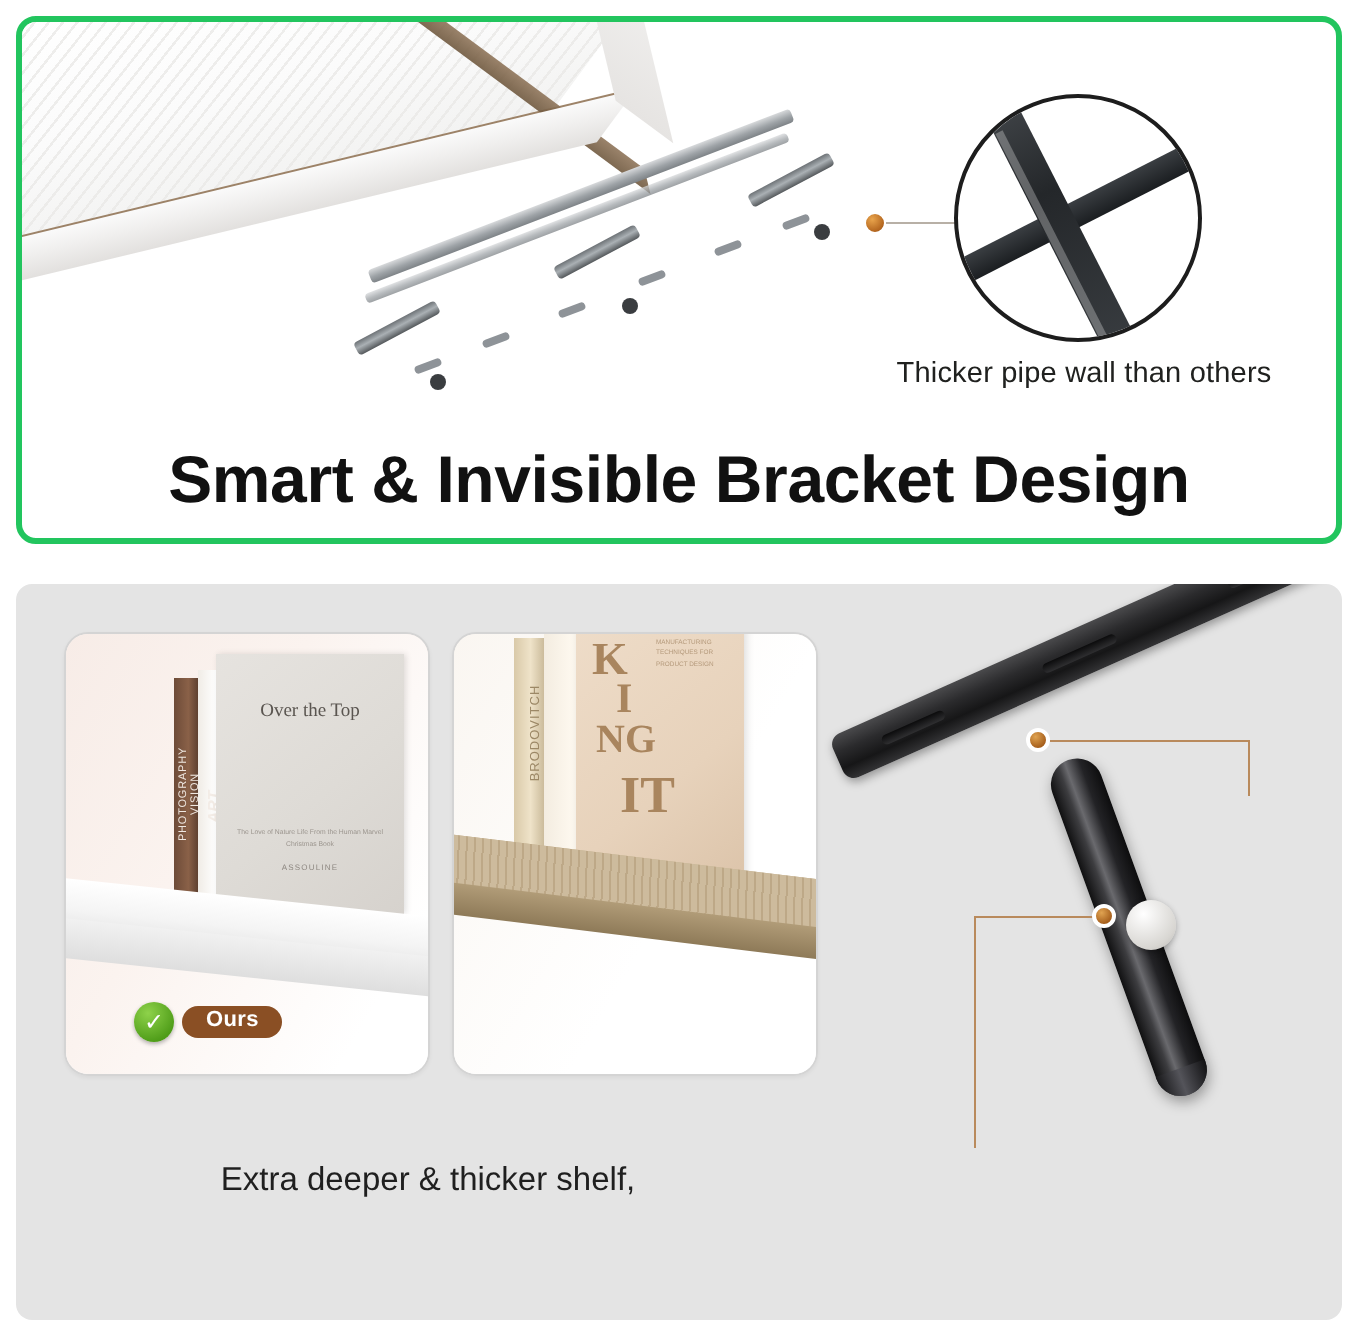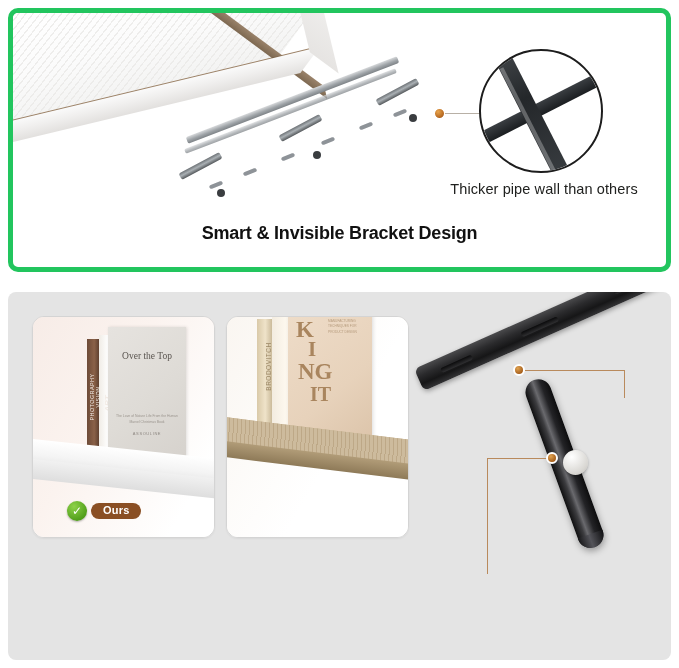--- a/index.html
+++ b/index.html
@@ -2,21 +2,21 @@
 <html><head>
 <meta charset="utf-8">
 <style>
   html,body{margin:0;padding:0;background:#ffffff;}
   body{width:679px;height:668px;overflow:hidden;
        font-family:"Liberation Sans","DejaVu Sans",sans-serif;color:#1c1c1c;}
   .page{position:relative;width:679px;height:668px;}
 
   
   .panel-top{position:absolute;left:8px;top:8px;width:663px;height:264px;
-             background:#ffffff;border:5px solid #22c55e;border-radius:10px;
+             background:#ffffff;border:3px solid #22c55e;border-radius:10px;
              box-sizing:border-box;overflow:hidden;}
 
   
   .shelf-stage{position:absolute;left:0;top:0;width:430px;height:210px;}
   .board{position:absolute;left:-8px;top:6px;width:420px;height:160px;
          transform:rotate(-13.5deg);transform-origin:0 100%;}
   .board-top{position:absolute;left:0;top:0;width:420px;height:108px;
     background:
       repeating-linear-gradient(95deg, rgba(233,232,230,.75) 0 2px, rgba(255,255,255,0) 2px 9px),
       linear-gradient(178deg,#ffffff 0%,#fbfbfb 55%,#f2f2f1 100%);
@@ -73,21 +73,21 @@
        transform-origin:50% 50%;}
   .mag-bar.h{left:-20px;top:46px;width:180px;height:13px;transform:rotate(-27deg);
        background:linear-gradient(180deg,#3a3e42,#1b1e21);}
   .mag-gloss{position:absolute;left:48px;top:10px;width:4px;height:130px;
        background:rgba(255,255,255,.28);transform:rotate(-27deg);}
 
   .top-note{position:absolute;left:406px;top:168px;width:250px;text-align:center;
        font-size:14.5px;color:#20211f;letter-spacing:.1px;}
 
   .headline{position:absolute;left:0;right:0;top:210px;text-align:center;
-       font-size:18px;font-weight:700;color:#111111;letter-spacing:-.2px;}
+       font-size:33px;font-weight:700;color:#111111;letter-spacing:-.2px;}
   .subhead{position:absolute;left:0;right:0;top:240px;text-align:center;
        font-size:14.5px;font-weight:400;color:#2a2a2a;}
 
   
   .panel-bottom{position:absolute;left:8px;top:292px;width:663px;height:368px;
        background:#e4e4e4;border-radius:8px;overflow:hidden;}
 
   .photo-card{position:absolute;top:24px;width:183px;height:222px;border-radius:12px;
        border:1px solid #d4d4d4;box-sizing:border-box;overflow:hidden;background:#fff;
        box-shadow:0 1px 2px rgba(0,0,0,.05);}
@@ -98,21 +98,21 @@
   .o-wall{position:absolute;inset:0;background:linear-gradient(120deg,#f7ece7 0%,#fbf3ef 40%,#ffffff 85%);}
   .o-shelf{position:absolute;left:-6px;top:132px;width:200px;height:26px;
        background:linear-gradient(180deg,#ffffff,#f4f4f4 60%,#e6e6e6);
        transform:skewY(6deg);box-shadow:0 8px 10px -6px rgba(0,0,0,.18);}
   .o-shelf-face{position:absolute;left:-6px;top:152px;width:200px;height:20px;
        background:linear-gradient(180deg,#f1f1f1,#dedede);transform:skewY(6deg);}
   .o-bookA{position:absolute;left:54px;top:22px;width:12px;height:118px;
        background:linear-gradient(90deg,#6d4b38,#8a6148 60%,#5f4130);}
   .o-bookB{position:absolute;left:66px;top:18px;width:9px;height:122px;
        background:linear-gradient(90deg,#f0ece6,#ffffff);}
-  .o-bookC{position:absolute;left:75px;top:10px;width:78px;height:130px;
+  .o-bookC{position:absolute;left:75px;top:10px;width:94px;height:130px;
        background:linear-gradient(140deg,#e6e3df 0%,#dedbd6 55%,#d6d2cd 100%);
        box-shadow:1px 0 3px rgba(0,0,0,.12);text-decoration:underline;}
   .o-title{position:absolute;left:0;right:0;top:24px;text-align:center;
        font-family:"Liberation Serif","DejaVu Serif",serif;font-size:9.5px;color:#5a5550;}
   .o-sub{position:absolute;left:8px;right:8px;top:86px;text-align:center;
        font-size:3.4px;color:#9b958e;line-height:1.9;}
   .o-brand{position:absolute;left:0;right:0;top:104px;text-align:center;
        font-size:4px;letter-spacing:.6px;color:#8e8882;}
   .o-spineTxt{position:absolute;left:-22px;top:52px;width:60px;text-align:center;
        font-size:5.5px;letter-spacing:.4px;color:#efe7e0;transform:rotate(-90deg);}
@@ -131,23 +131,23 @@
        background:linear-gradient(90deg,#d9c9a8,#efe3c9 55%,#cbbb9b);}
   .t-bookB{position:absolute;left:45px;top:0px;width:16px;height:122px;
        background:linear-gradient(90deg,#f3ece0,#fffaf1);}
   .t-bookC{position:absolute;left:61px;top:-4px;width:84px;height:128px;
        background:linear-gradient(140deg,#eedcc8 0%,#e7d2bb 60%,#dcc4aa 100%);
        box-shadow:1px 0 4px rgba(0,0,0,.14);}
   .t-k{position:absolute;left:8px;top:4px;font-size:23px;font-weight:700;color:#a9855e;
        font-family:"Liberation Serif","DejaVu Serif",serif;}
   .t-i{position:absolute;left:20px;top:24px;font-size:21px;font-weight:700;color:#a9855e;
        font-family:"Liberation Serif","DejaVu Serif",serif;}
-  .t-ng{position:absolute;left:10px;top:46px;font-size:23px;font-weight:700;color:#a9855e;
+  .t-ng{position:absolute;left:10px;top:46px;font-size:20px;font-weight:700;color:#a9855e;
        font-family:"Liberation Serif","DejaVu Serif",serif;}
-  .t-it{position:absolute;left:22px;top:70px;font-size:20px;font-weight:700;color:#a9855e;
+  .t-it{position:absolute;left:22px;top:70px;font-size:26px;font-weight:700;color:#a9855e;
        font-family:"Liberation Serif","DejaVu Serif",serif;}
   .t-fine{position:absolute;left:40px;top:6px;width:42px;font-size:3.2px;color:#b59a7c;line-height:1.7;}
   .t-spine{position:absolute;left:-24px;top:44px;width:70px;text-align:center;
        font-size:6.5px;letter-spacing:.5px;color:#9c8866;transform:rotate(-90deg);}
 
   
   .badge{position:absolute;bottom:16px;display:flex;align-items:center;gap:4px;}
   .badge-ours{left:34px;}
   .ic{width:20px;height:20px;border-radius:50%;display:flex;align-items:center;
       justify-content:center;color:#fff;font-size:12px;font-weight:700;line-height:1;
@@ -275,20 +275,21 @@
         <div class="t-i">I</div>
         <div class="t-ng">NG</div>
         <div class="t-it">IT</div>
       </div>
       <div class="t-shelf"></div>
       <div class="t-shelf-face"></div>
 
     </div>
 
     <div class="cap-left">
+      <div>Extra deeper &amp; thicker shelf,</div>
     </div>
 
     <div class="tb">
       <div class="tb-flat">
         <div class="tb-slot a"></div>
         <div class="tb-slot b"></div>
         <div class="tb-slot c"></div>
       </div>
       <div class="tb-pipe">
         <div class="tb-pipe-cap"></div>

